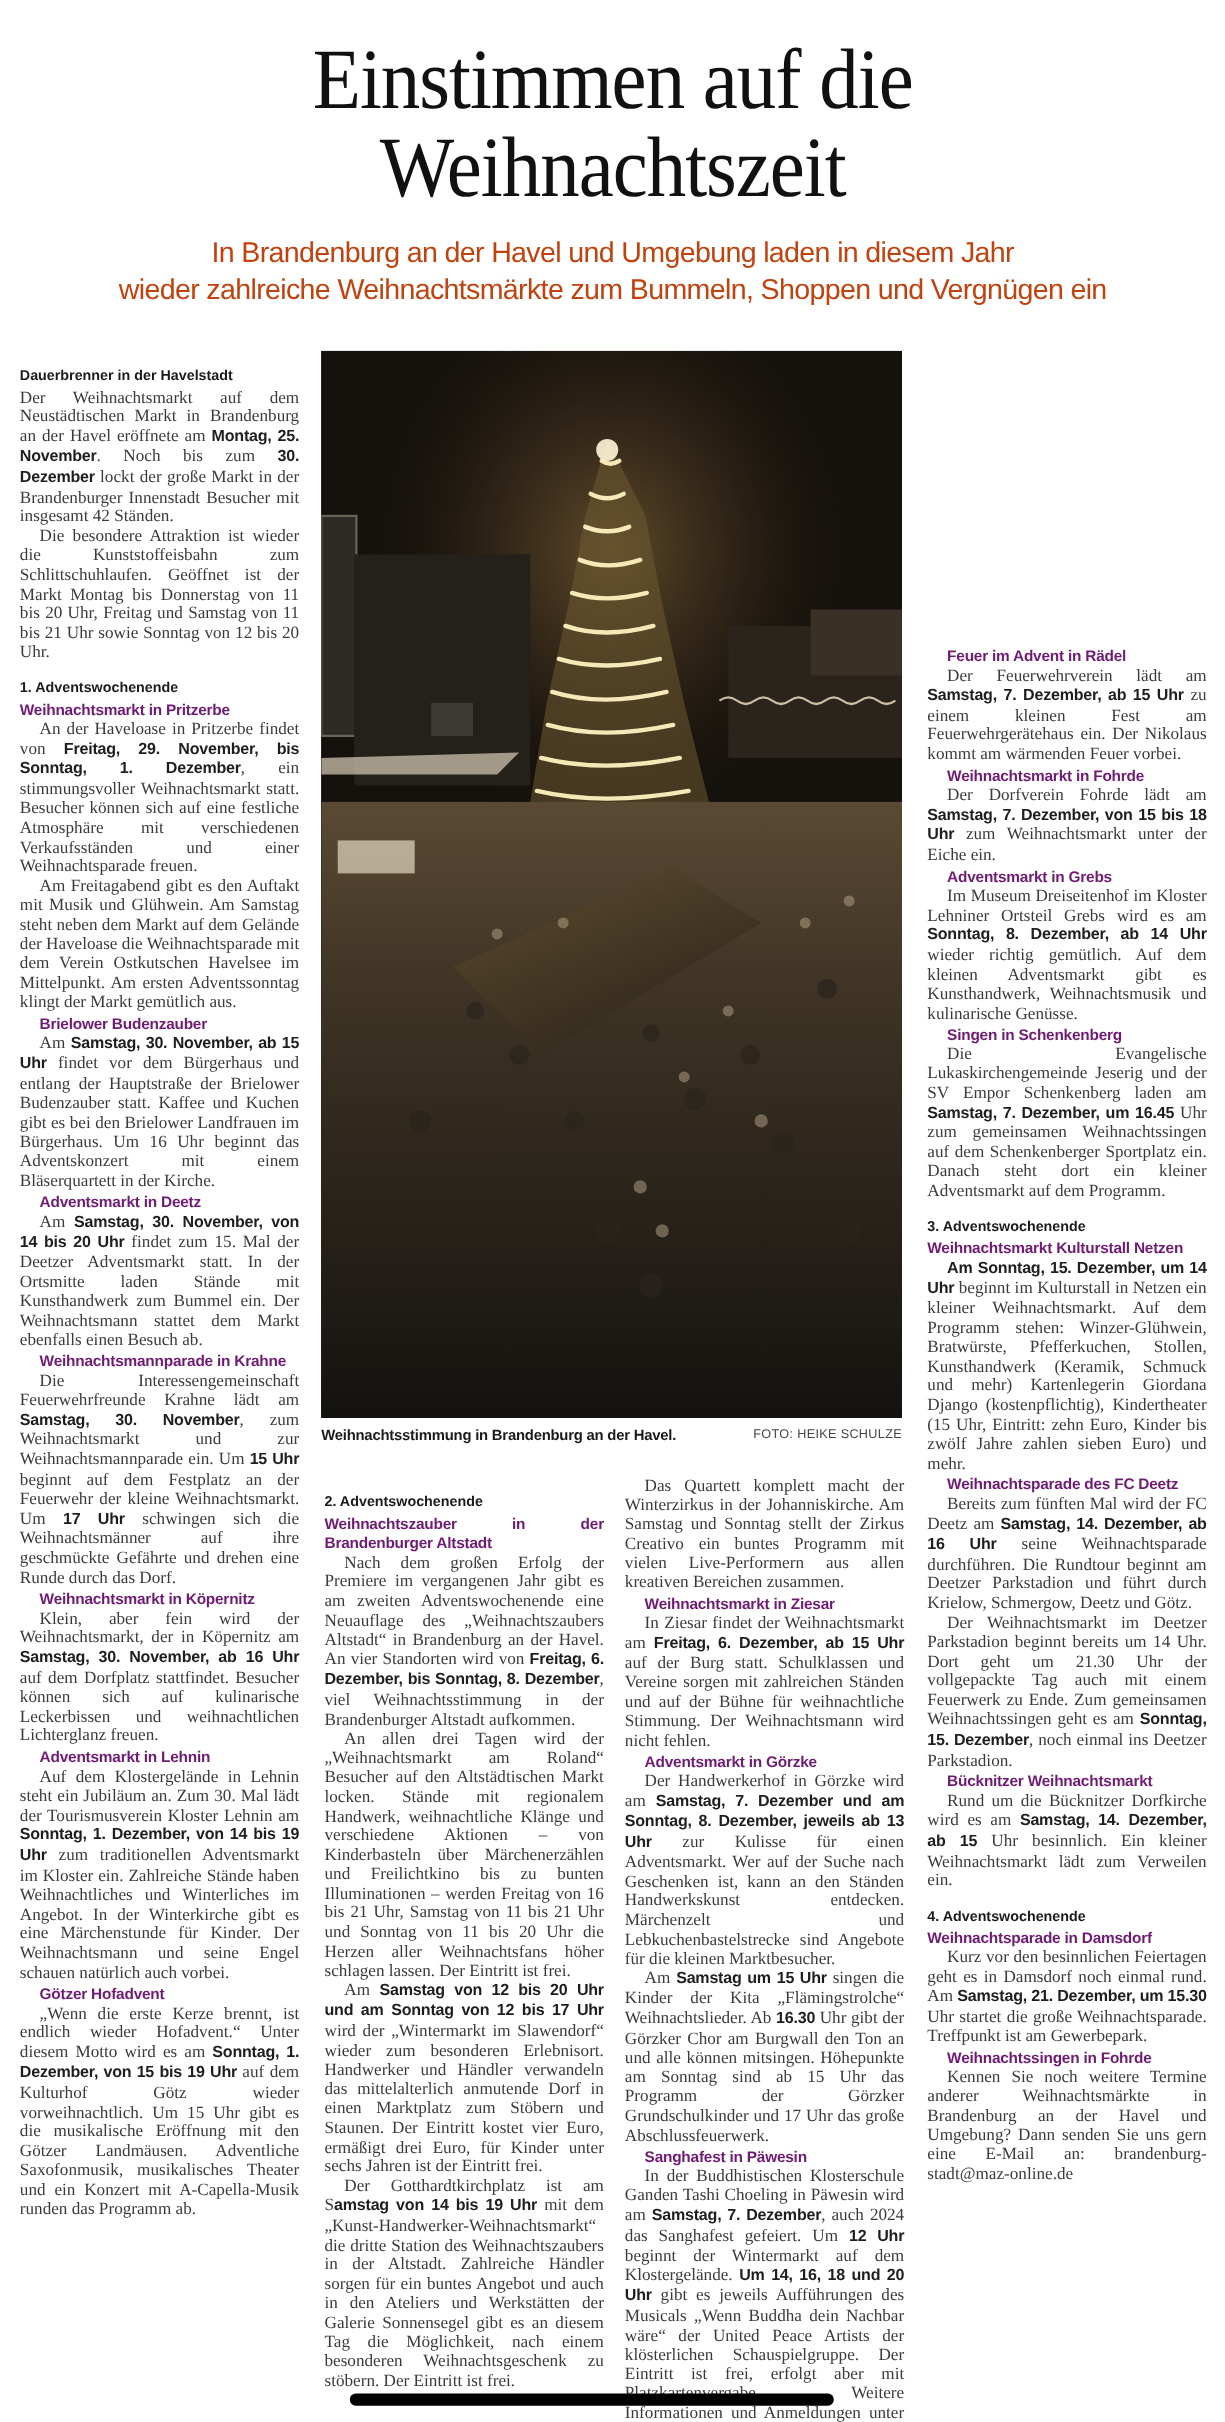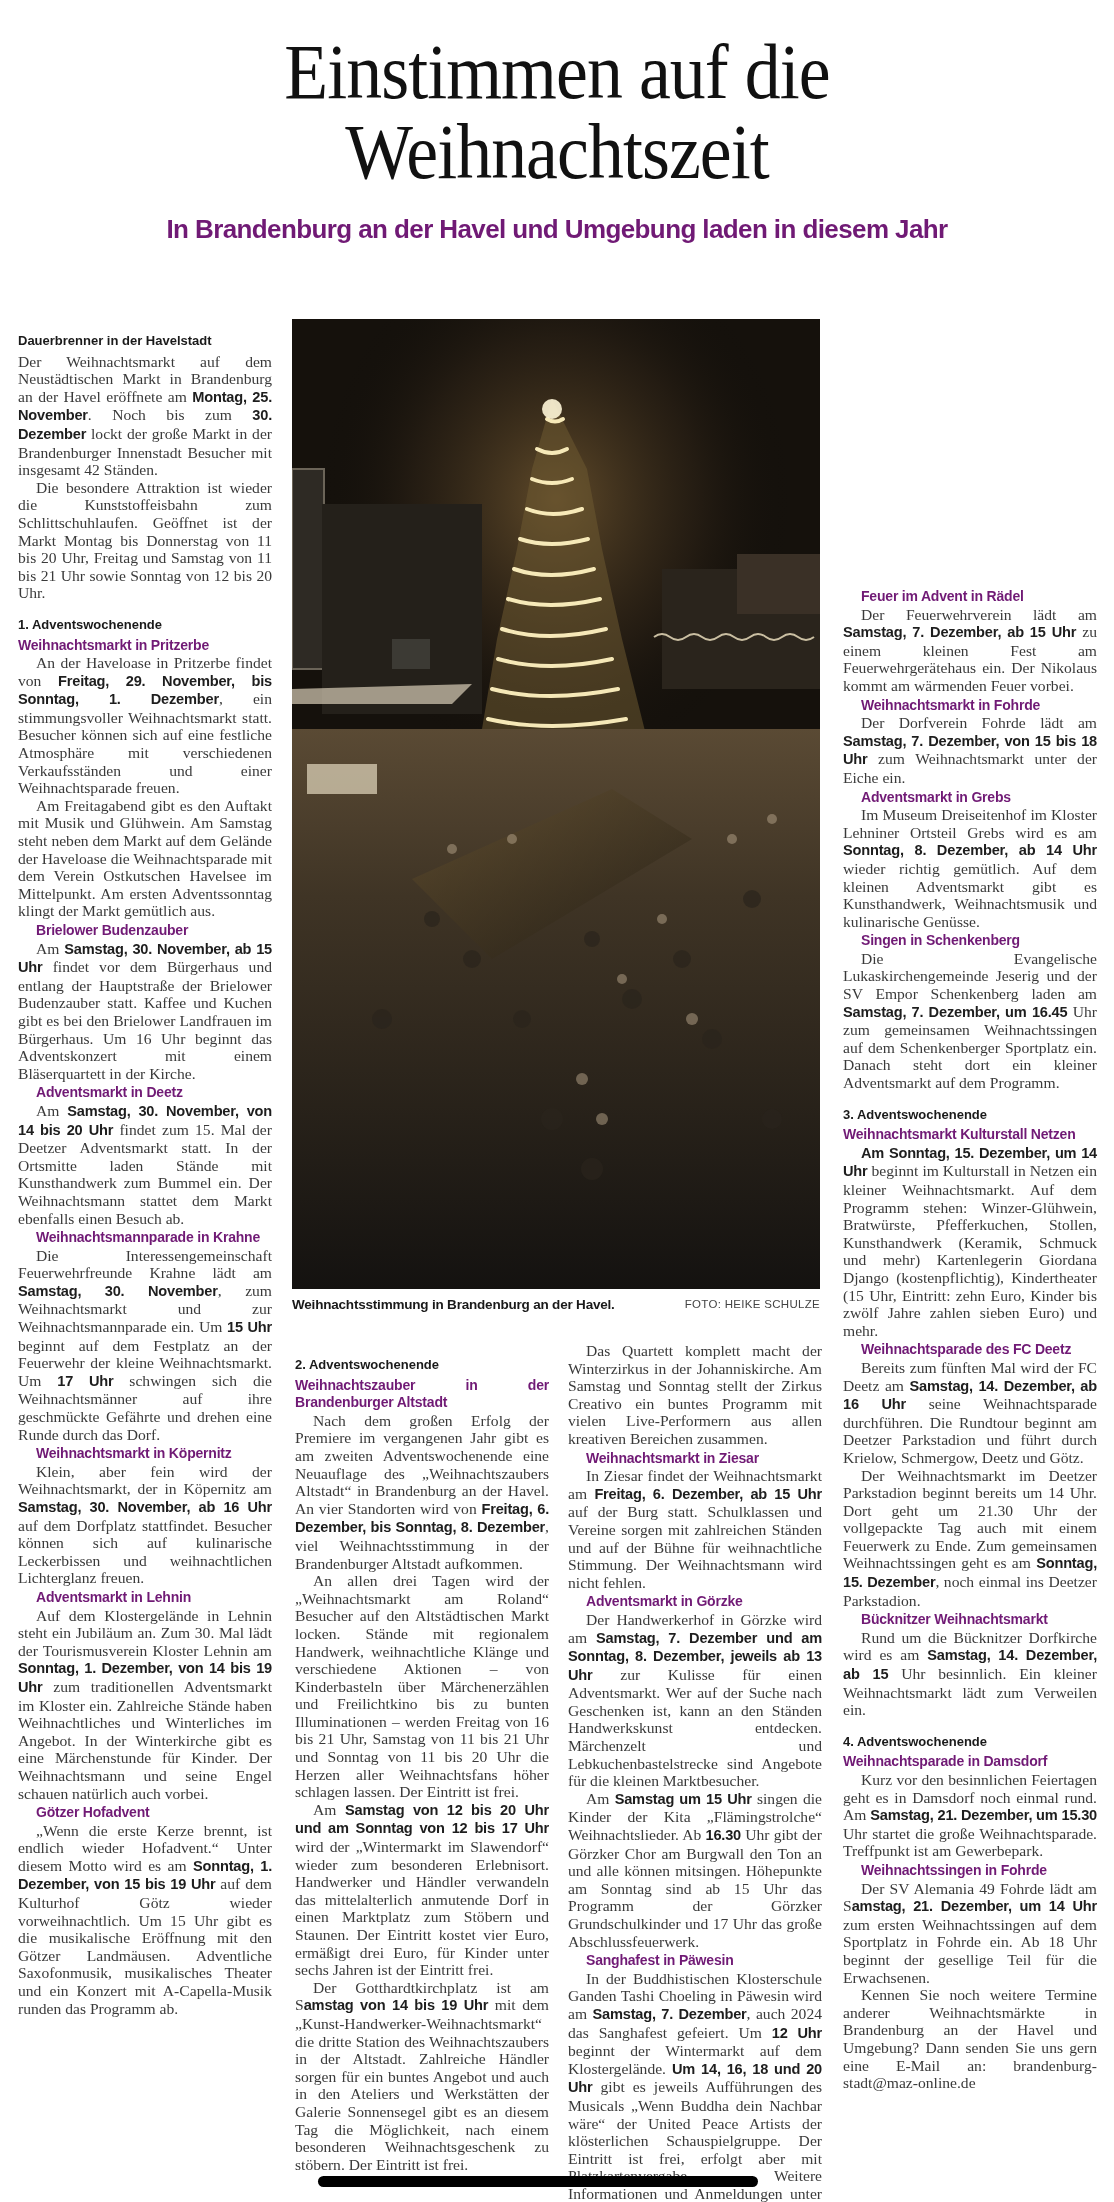--- a/index.html
+++ b/index.html
@@ -6,21 +6,21 @@
   body { width: 1114px; height: 2202px; position: relative; overflow: hidden; color: #2a2a2a; }
   .headline {
     position: absolute; left: 0; top: 32px; width: 1114px; text-align: center;
     font-family: "Liberation Serif", "DejaVu Serif", serif; font-size: 78px; line-height: 80px;
     color: #111; letter-spacing: -1px; font-weight: normal; margin: 0;
     transform: scaleX(0.92); transform-origin: center top;
   }
   .subhead {
     position: absolute; left: 0; top: 212px; width: 1114px; text-align: center;
     font-family: "Liberation Sans", "DejaVu Sans", sans-serif; font-size: 26px; line-height: 34px;
-    color: #701a75; margin: 0; letter-spacing: -0.6px; font-weight: bold;
+    color: #c2410c; margin: 0; letter-spacing: -0.6px;
   }
   .col {
     position: absolute; font-family: "Liberation Serif", "DejaVu Serif", serif;
     font-size: 15.6px; line-height: 17.6px; color: #3a3a3a; text-align: justify; hyphens: manual;
   }
   .col p { margin: 0; text-indent: 18px; }
   .col p.noind { text-indent: 0; }
   .col b { font-family: "Liberation Sans", "DejaVu Sans", sans-serif; font-weight: bold; color: #1e1e1e; font-size: 14.6px; letter-spacing: -0.2px; }
   .h-sect { font-family: "Liberation Sans", "DejaVu Sans", sans-serif; font-weight: bold; font-size: 13px; color: #1a1a1a; margin: 14px 0 3px 0; text-indent: 0; }
   .h-sub { font-family: "Liberation Sans", "DejaVu Sans", sans-serif; font-weight: bold; font-size: 14px; color: #701a75; margin: 2px 0 0 0; letter-spacing: -0.2px; }
@@ -48,20 +48,21 @@
 </head>
 <body>
 
 <h1 class="headline">
   <span>Einstimmen auf die</span><br>
   <span>Weihnachtszeit</span>
 </h1>
 
 <p class="subhead">
   <span>In Brandenburg an der Havel und Umgebung laden in diesem Jahr</span><br>
+  <span>wieder zahlreiche Weihnachtsmärkte zum Bummeln, Shoppen und Vergnügen ein</span>
 </p>
 
 <div class="col" id="c1">
 
   <div class="h-sect">Dauerbrenner in der Havelstadt</div>
   <p class="noind"><span>Der Weihnachtsmarkt auf dem Neustädtischen Markt in Brandenburg an der Havel eröffnete am </span><b>Montag, 25. November</b><span>. Noch bis zum </span><b>30. Dezember</b><span> lockt der große Markt in der Brandenburger Innenstadt Besucher mit insgesamt 42 Ständen.</span></p>
   <p>Die besondere Attraktion ist wieder die Kunststoffeisbahn zum Schlittschuhlaufen. Geöffnet ist der Markt Montag bis Donnerstag von 11 bis 20 Uhr, Freitag und Samstag von 11 bis 21 Uhr sowie Sonntag von 12 bis 20 Uhr.</p>
 
   <div class="h-sect">1. Adventswochenende</div>
   <div class="h-sub">Weihnachtsmarkt in Pritzerbe</div>
@@ -206,17 +207,16 @@
   <div class="h-sub ind">Weihnachtsparade des FC Deetz</div>
   <p><span>Bereits zum fünften Mal wird der FC Deetz am </span><b>Samstag, 14. Dezember, ab 16 Uhr</b><span> seine Weihnachtsparade durchführen. Die Rundtour beginnt am Deetzer Parkstadion und führt durch Krielow, Schmergow, Deetz und Götz.</span></p>
   <p><span>Der Weihnachtsmarkt im Deetzer Parkstadion beginnt bereits um 14 Uhr. Dort geht um 21.30 Uhr der vollgepackte Tag auch mit einem Feuerwerk zu Ende. Zum gemeinsamen Weihnachtssingen geht es am </span><b>Sonntag, 15. Dezember</b><span>, noch einmal ins Deetzer Parkstadion.</span></p>
   <div class="h-sub ind">Bücknitzer Weihnachtsmarkt</div>
   <p><span>Rund um die Bücknitzer Dorfkirche wird es am </span><b>Samstag, 14. Dezember, ab 15</b><span> Uhr besinnlich. Ein kleiner Weihnachtsmarkt lädt zum Verweilen ein.</span></p>
 
   <div class="h-sect">4. Adventswochenende</div>
   <div class="h-sub">Weihnachtsparade in Damsdorf</div>
   <p><span>Kurz vor den besinnlichen Feiertagen geht es in Damsdorf noch einmal rund. Am </span><b>Samstag, 21. Dezember, um 15.30</b><span> Uhr startet die große Weihnachtsparade. Treffpunkt ist am Gewerbepark.</span></p>
   <div class="h-sub ind">Weihnachtssingen in Fohrde</div>
-  <p><span>Der SV Alemania 49 Fohrde lädt am S</span><b>amstag, 21. Dezember, um 14 Uhr</b><span> zum ersten Weihnachtssingen auf dem Sportplatz in Fohrde ein. Ab 18 Uhr beginnt der gesellige Teil für die Erwachsenen.</span></p>
   <p>Kennen Sie noch weitere Termine anderer Weihnachtsmärkte in Brandenburg an der Havel und Umgebung? Dann senden Sie uns gern eine E-Mail an: brandenburg-stadt@maz-online.de</p>
 </div>
 
 <div class="home-indicator"></div>
 
 </body></html>

